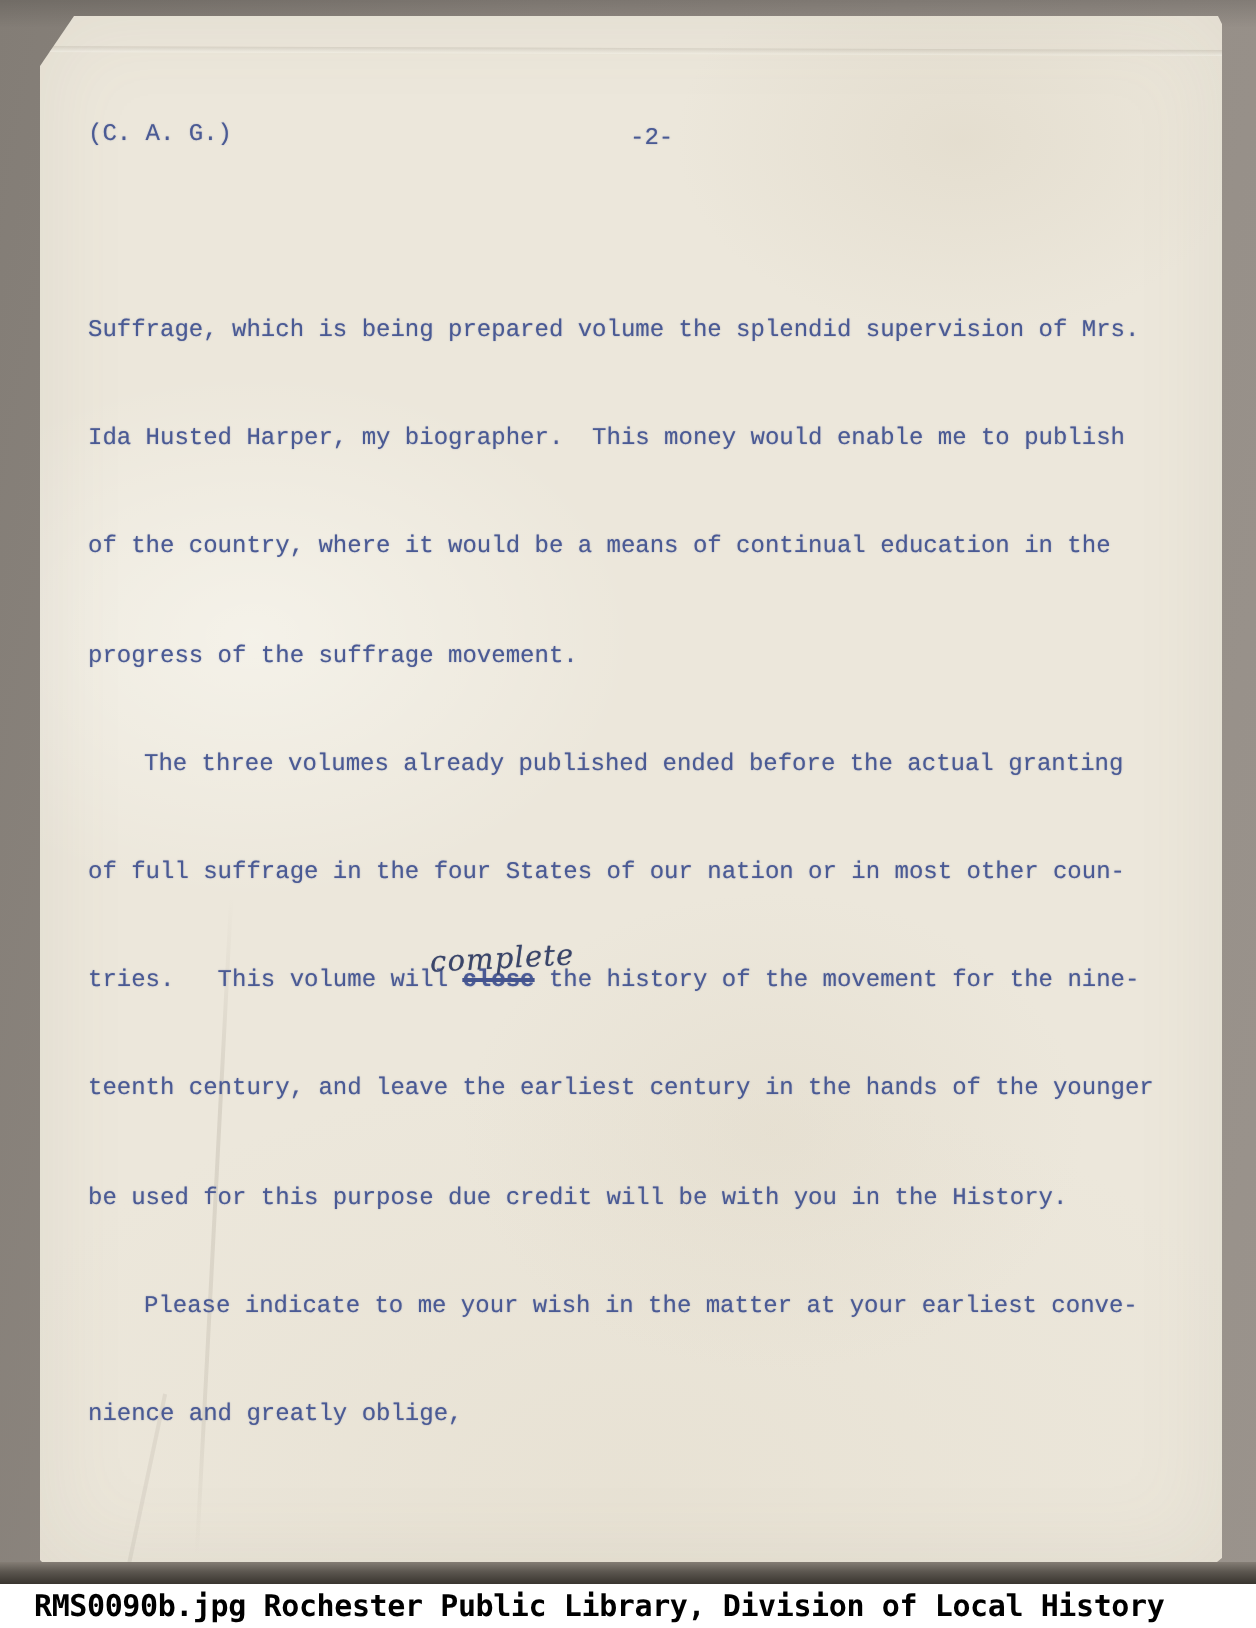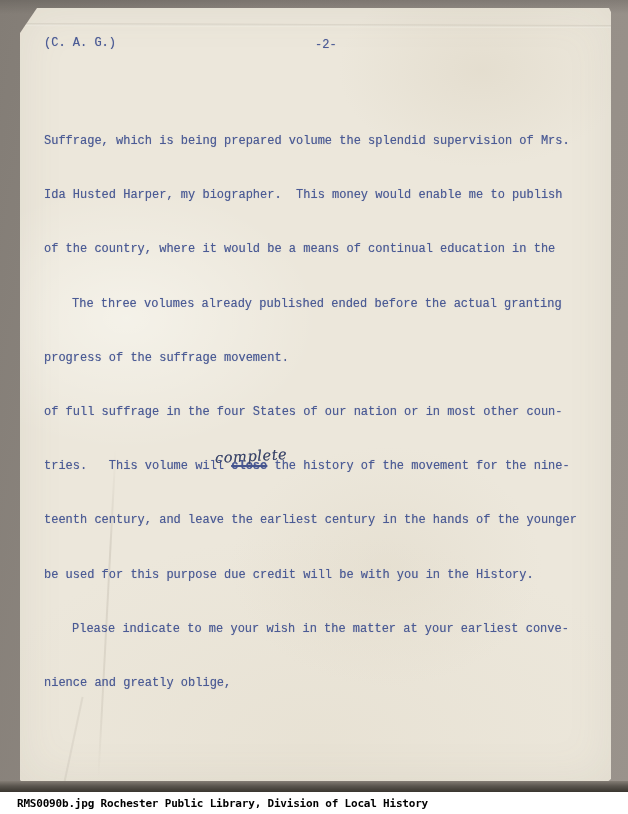--- a/index.html
+++ b/index.html
@@ -45,20 +45,21 @@
     background:rgba(120,110,95,0.10);
     transform:rotate(12deg);
   }
   
   .typew{
     font-family:"Liberation Mono","DejaVu Sans Mono",monospace;
     font-size:12px;
     color:#4a5a94;
     text-shadow:0 0 0.7px rgba(74,90,148,0.55);
     white-space:pre;
+    margin-top:24px;
   }
   .header-left{position:absolute;left:24px;top:28px;}
   .page-num{position:absolute;left:295px;top:30px;}
   .body-text{position:absolute;left:24px;top:92px;width:556px;}
   .tline{height:26.2px;line-height:26.2px;}
   .ind{padding-left:28px;}
   .struck-wrap{position:relative;display:inline;}
   .struck-word{
     text-decoration:line-through;
     text-decoration-thickness:1.6px;
@@ -82,21 +83,21 @@
     position:absolute;left:0;top:781px;width:100%;height:11px;
     background:linear-gradient(to bottom, #847d75 0%, #5b564f 45%, #39352f 100%);
   }
   .caption-bar{
     position:absolute;left:0;top:792px;width:100%;height:22px;
     background:#ffffff;
     display:flex;align-items:center;
   }
   .caption-text{
     font-family:"DejaVu Sans Mono","Liberation Mono",monospace;
-    font-size:11px;
+    font-size:15px;
     font-weight:bold;
     letter-spacing:-0.2px;
     color:#000000;
     padding-left:17px;
     white-space:pre;
   }
 </style>
 </head>
 <body>
 
@@ -107,22 +108,22 @@
     <div class="crease crease-left-vertical"></div>
     <div class="crease crease-bottom-diagonal"></div>
 
     <span class="typew header-left">(C. A. G.)</span>
     <span class="typew page-num">-2-</span>
 
     <div class="body-text typew">
       <div class="tline">Suffrage, which is being prepared volume the splendid supervision of Mrs.</div>
       <div class="tline">Ida Husted Harper, my biographer.  This money would enable me to publish</div>
       <div class="tline">of the country, where it would be a means of continual education in the</div>
+      <div class="tline">progress of the suffrage movement.</div>
       <div class="tline ind">The three volumes already published ended before the actual granting</div>
-      <div class="tline">progress of the suffrage movement.</div>
       <div class="tline">of full suffrage in the four States of our nation or in most other coun-</div>
       <div class="tline"><span>tries.   This volume will </span><span class="struck-wrap"><span class="struck-word">close</span><span class="handwritten">complete</span></span><span> the history of the movement for the nine-</span></div>
       <div class="tline">teenth century, and leave the earliest century in the hands of the younger</div>
       <div class="tline">be used for this purpose due credit will be with you in the History.</div>
       <div class="tline ind">Please indicate to me your wish in the matter at your earliest conve-</div>
       <div class="tline">nience and greatly oblige,</div>
       
     </div>
   </div>
 

